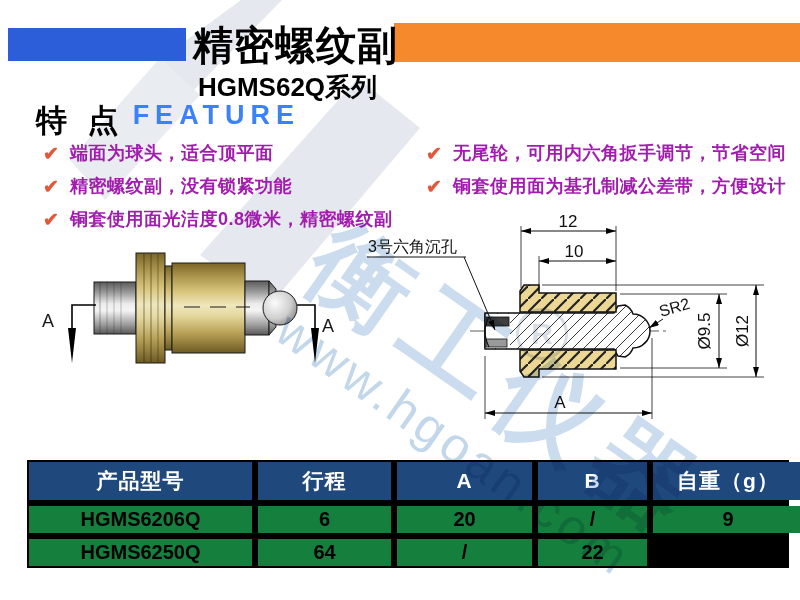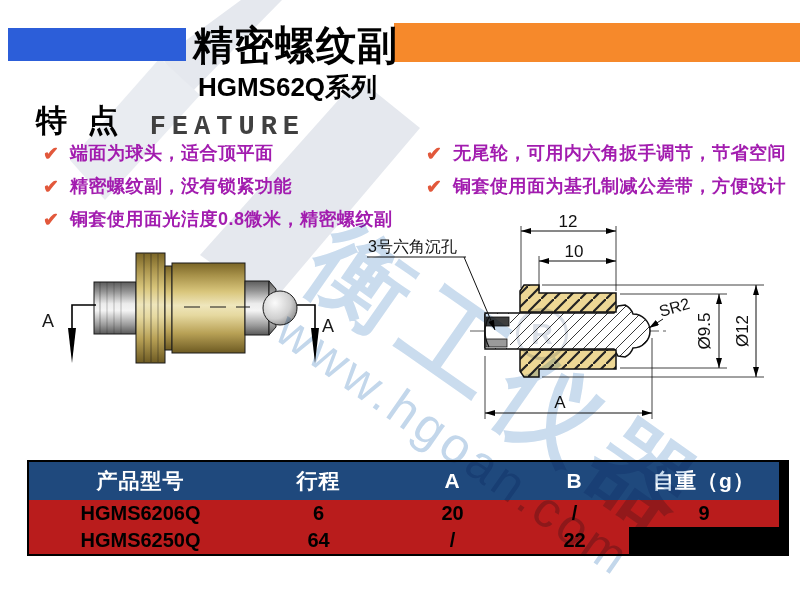--- a/index.html
+++ b/index.html
@@ -15,46 +15,46 @@
   .bar-orange { position:absolute; left:386px; top:23px; width:414px; height:39px; background:#F6892B; }
   .title {
     position:absolute; left:160px; top:22px; width:255px; height:46px;
     text-align:center; font-size:40px; font-weight:900; color:#000; letter-spacing:1px;
     z-index:1; line-height:46px;
   }
   .series {
     position:absolute; left:152px; top:70px; width:255px; text-align:center;
     font-size:26px; font-weight:800; color:#000; z-index:1;
   }
-  .section-head { position:absolute; left:28px; top:100px; z-index:1; display:flex; align-items:flex-end; gap:25px; }
+  .section-head { position:absolute; left:28px; top:100px; z-index:1; display:flex; align-items:flex-start; gap:8px; }
   .section-cn { font-size:31px; font-weight:900; color:#000; letter-spacing:6px; }
-  .section-en { font-size:27px; font-weight:700; color:#404040; letter-spacing:6px;
-                font-family:Liberation Mono, monospace; }
+  .section-en { font-size:27px; font-weight:700; color:#3b82f6; letter-spacing:6px;
+                font-family:Liberation Sans, sans-serif; }
   
   .features { position:absolute; top:143px; z-index:1; }
   .features.left  { left:35px;  width:380px; }
   .features.right { left:418px; width:378px; }
   .feat-item { display:flex; align-items:flex-start; margin-bottom:11px; }
   .check { color:#E2583B; font-size:19px; font-weight:700; width:27px; flex:0 0 27px; line-height:22px; }
   .feat-text { font-size:18px; font-weight:700; color:#a21caf; line-height:21px; letter-spacing:0.5px; }
   
   .svg-3d   { position:absolute; left:25px;  top:243px; z-index:1; }
   .svg-sect { position:absolute; left:350px; top:205px; z-index:1; }
   
   .spec-table {
     position:absolute; left:19px; top:460px; width:762px; z-index:1;
     display:grid; grid-template-columns:223px 133px 135px 109px 150px;
-    grid-auto-rows:auto; gap:0; background:#000; padding:2px;
+    grid-auto-rows:auto; gap:6px; background:#000; padding:2px;
   }
   .th {
     background:#1F497D; color:#fff; font-size:21px; font-weight:700;
     height:38px; display:flex; align-items:center; justify-content:center; letter-spacing:1px;
   }
   .td {
-    background:#b91c1c; color:#000; font-size:20px; font-weight:700;
+    background:#15803d; color:#000; font-size:20px; font-weight:700;
     height:27px; display:flex; align-items:center; justify-content:center;
   }
   
   .wm-layer { position:absolute; inset:0; z-index:3; pointer-events:none; mix-blend-mode:multiply; }
   .wm-url {
     position:absolute; left:291px; top:300px; transform:rotate(35deg); transform-origin:0 0;
     font-size:50px; letter-spacing:4px; color:#C3D7EB; white-space:nowrap;
   }
   .wm-cn {
     position:absolute; left:350px; top:196px; transform:rotate(35deg); transform-origin:0 0;

